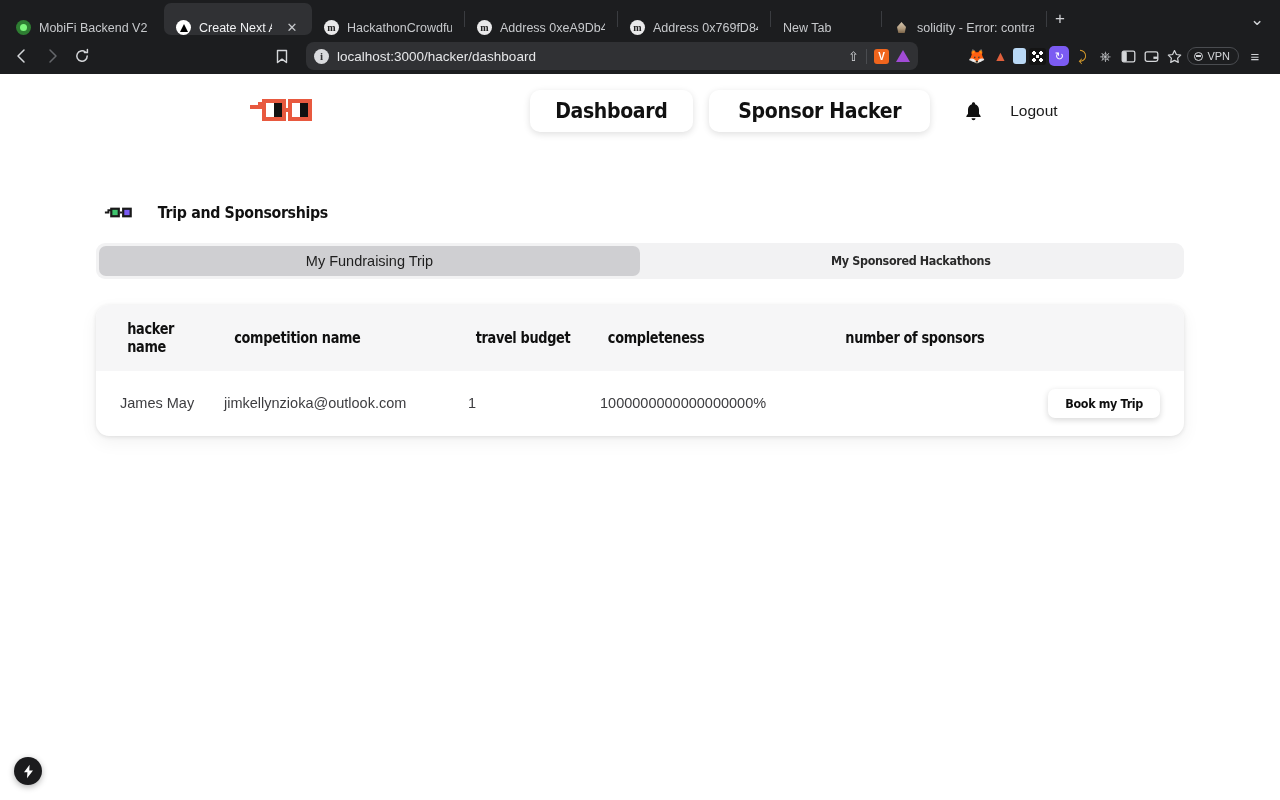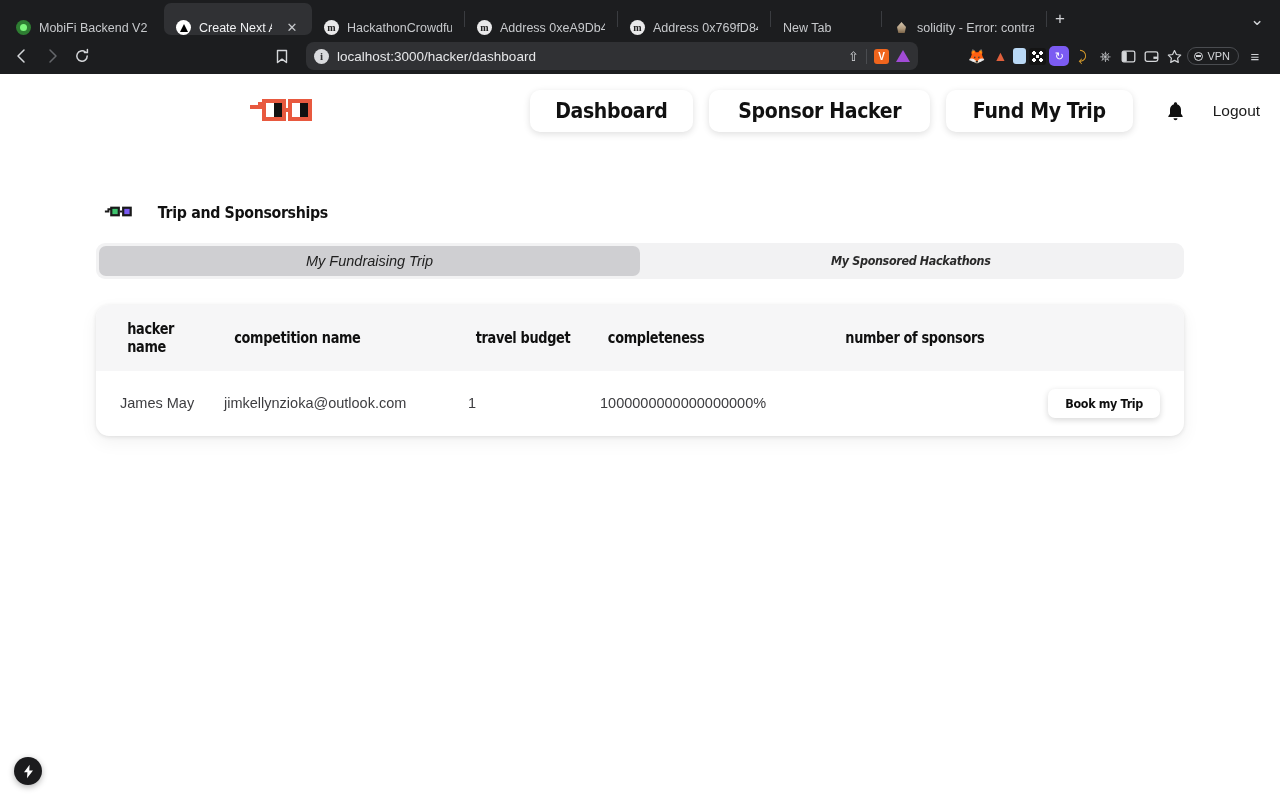--- a/index.html
+++ b/index.html
@@ -238,21 +238,21 @@
     margin-left: 8px;
     font-size: 15.5px;
     color: #1a1a1a;
   }
 
   
   .content {
     padding: 0 96px;
   }
   .section-title-row {
-    display:flex; align-items:flex-start; gap:10px;
+    display:flex; align-items:center; gap:10px;
     margin-top: 56px;
     margin-left: 8px;
   }
   .mini-glasses { width:30px; height:15px; }
   .section-title {
     font-size: 16.5px;
     color: #111;
     line-height: 1;
   }
 
@@ -267,21 +267,20 @@
   }
   .tab-item {
     flex: 1;
     height: 30px;
     border-radius: 7px;
     display: flex;
     align-items: center;
     justify-content: center;
     font-size: 14.5px;
     color: #1e1e1e;
-    font-style: italic;
   }
   .tab-item.selected {
     background: #cfcfd2;
   }
   .tab-item.alt {
     font-size: 13px;
     color: #2a2a2a;
   }
 
   .card {
@@ -475,23 +474,20 @@
         <rect x="52" y="4" width="8" height="14" fill="#111111"></rect>
       </svg>
     </div>
 
     <nav class="nav-actions">
       <div class="nav-pill">
         <span class="display-font">Dashboard</span>
       </div>
       <div class="nav-pill">
         <span class="display-font">Sponsor Hacker</span>
-      </div>
-      <div class="nav-pill">
-        <span class="display-font">Fund My Trip</span>
       </div>
 
       <div class="bell">
         <svg width="19" height="20" viewBox="0 0 19 20" fill="#111111">
           <path d="M9.5 1.2 c-.9 0-1.6.7-1.6 1.6 v.5 C5.6 4 4 6.1 4 8.6 v4.1 L2.4 14.9 c-.3.5 0 1.1.6 1.1 h13 c.6 0 .9-.6.6-1.1 L15 12.7 V8.6 c0-2.5-1.6-4.6-3.9-5.3 v-.5 c0-.9-.7-1.6-1.6-1.6 z"></path>
           <path d="M7.5 17.2 a2 2 0 0 0 4 0 z"></path>
         </svg>
       </div>
       <div class="logout">Logout</div>
     </nav>

